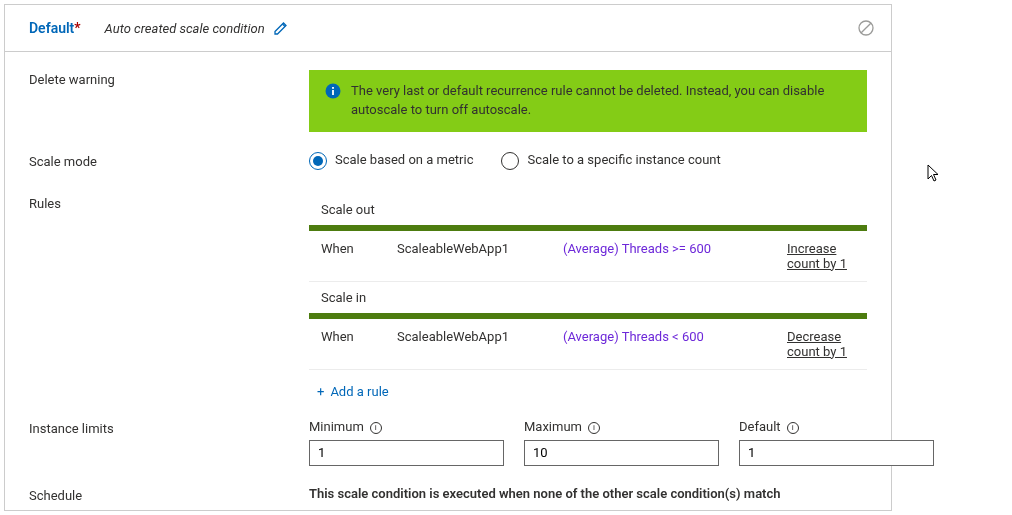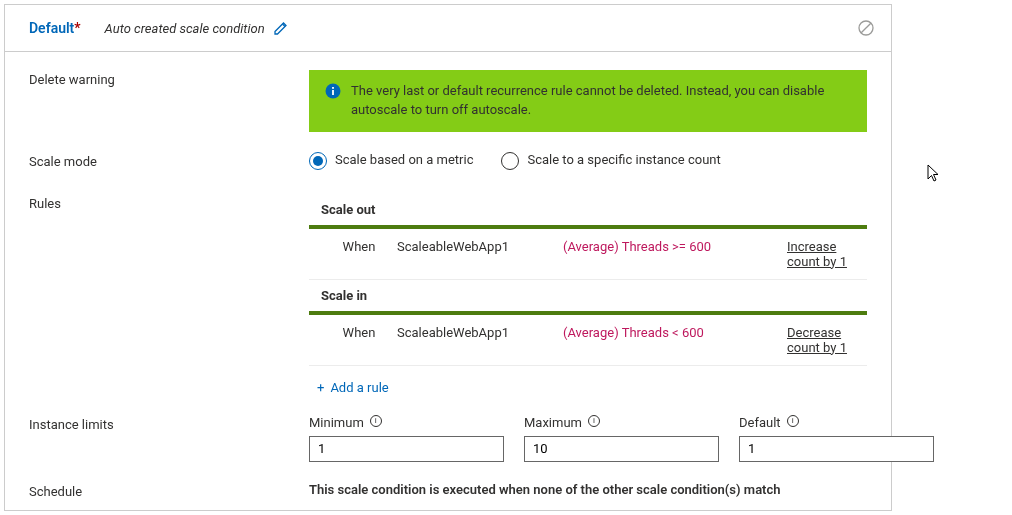--- a/index.html
+++ b/index.html
@@ -94,32 +94,31 @@
       border-color: #0067b8;
     }
     .radio-dot {
       width: 10px; height: 10px; border-radius: 50%; background: #0067b8;
     }
     .rules-table {
       width: 100%;
     }
     .rules-section-title {
       padding: 8px 0 8px 12px;
-      border-bottom: 4px solid #4d7c0f;
-      font-weight: bold;
+      border-bottom: 6px solid #4d7c0f;
     }
     .rules-row {
       display: flex;
       padding: 10px 0 10px 12px;
       border-bottom: 1px solid #ececec;
       gap: 0;
     }
-    .rules-row .col-when { width: 76px; text-align: center; }
+    .rules-row .col-when { width: 76px; }
     .rules-row .col-target { width: 166px; }
-    .rules-row .col-metric { width: 224px; color: #be185d; }
+    .rules-row .col-metric { width: 224px; color: #6d28d9; }
     .rules-row .col-action { flex: 1; text-decoration: underline; }
     .add-rule {
       display: flex;
       align-items: center;
       gap: 6px;
       color: #0067b8;
       margin-top: 14px;
       margin-left: 8px;
       cursor: pointer;
     }
@@ -127,21 +126,21 @@
       display: flex;
       gap: 20px;
     }
     .field {
       display: flex;
       flex-direction: column;
       gap: 6px;
     }
     .field-label {
       display: flex;
-      align-items: flex-start;
+      align-items: flex-end;
       gap: 6px;
     }
     .info-o {
       width: 12px; height: 12px; border: 1px solid #323130; border-radius: 50%;
       display: inline-flex; align-items: center; justify-content: center;
       font-size: 8px; line-height: 1; color: #323130;
     }
     .field input {
       width: 195px;
       height: 26px;

